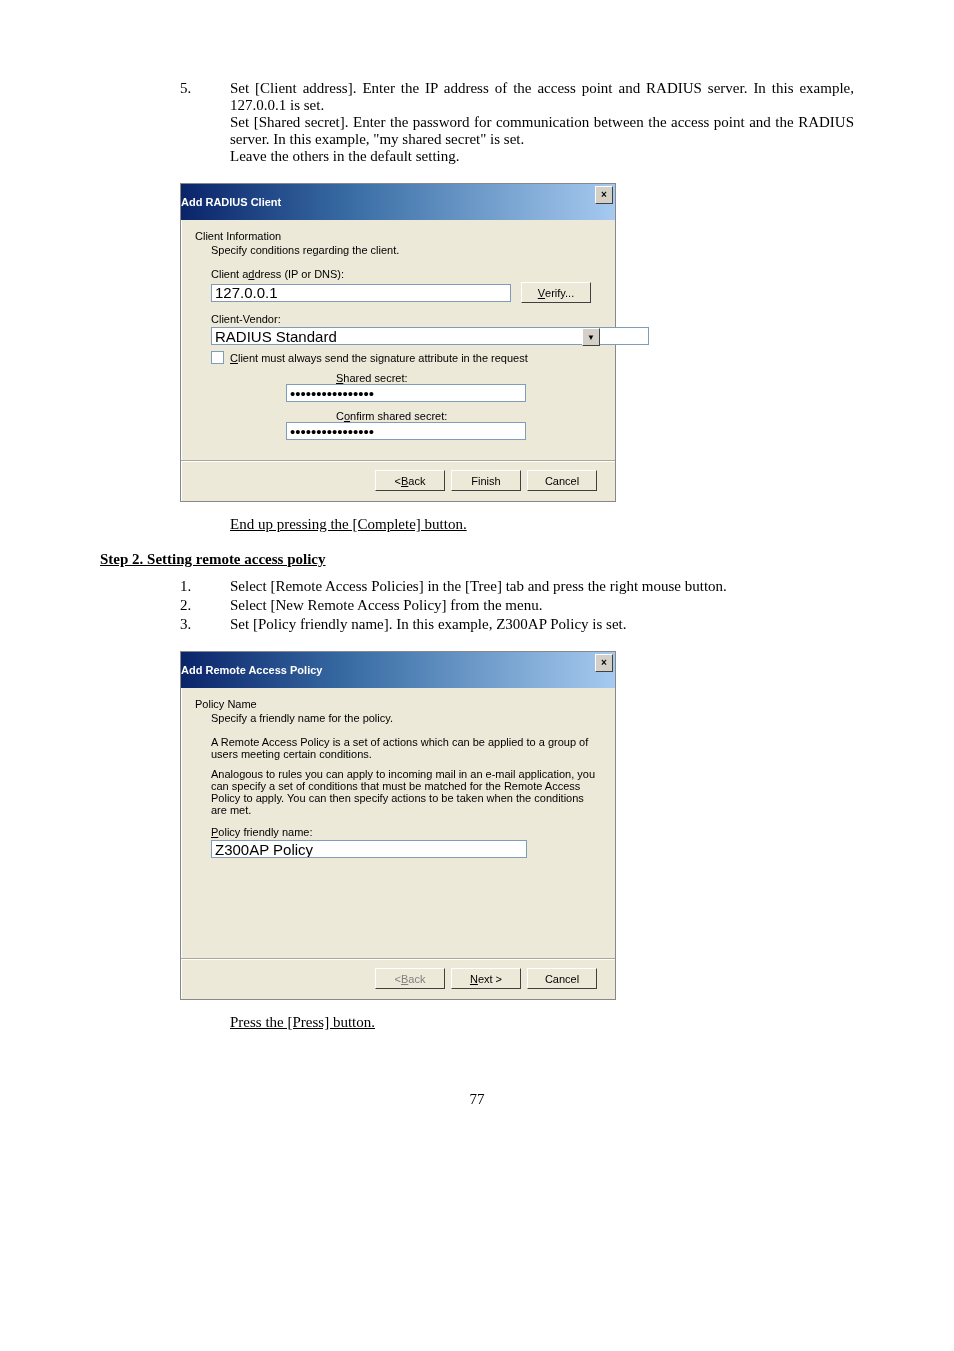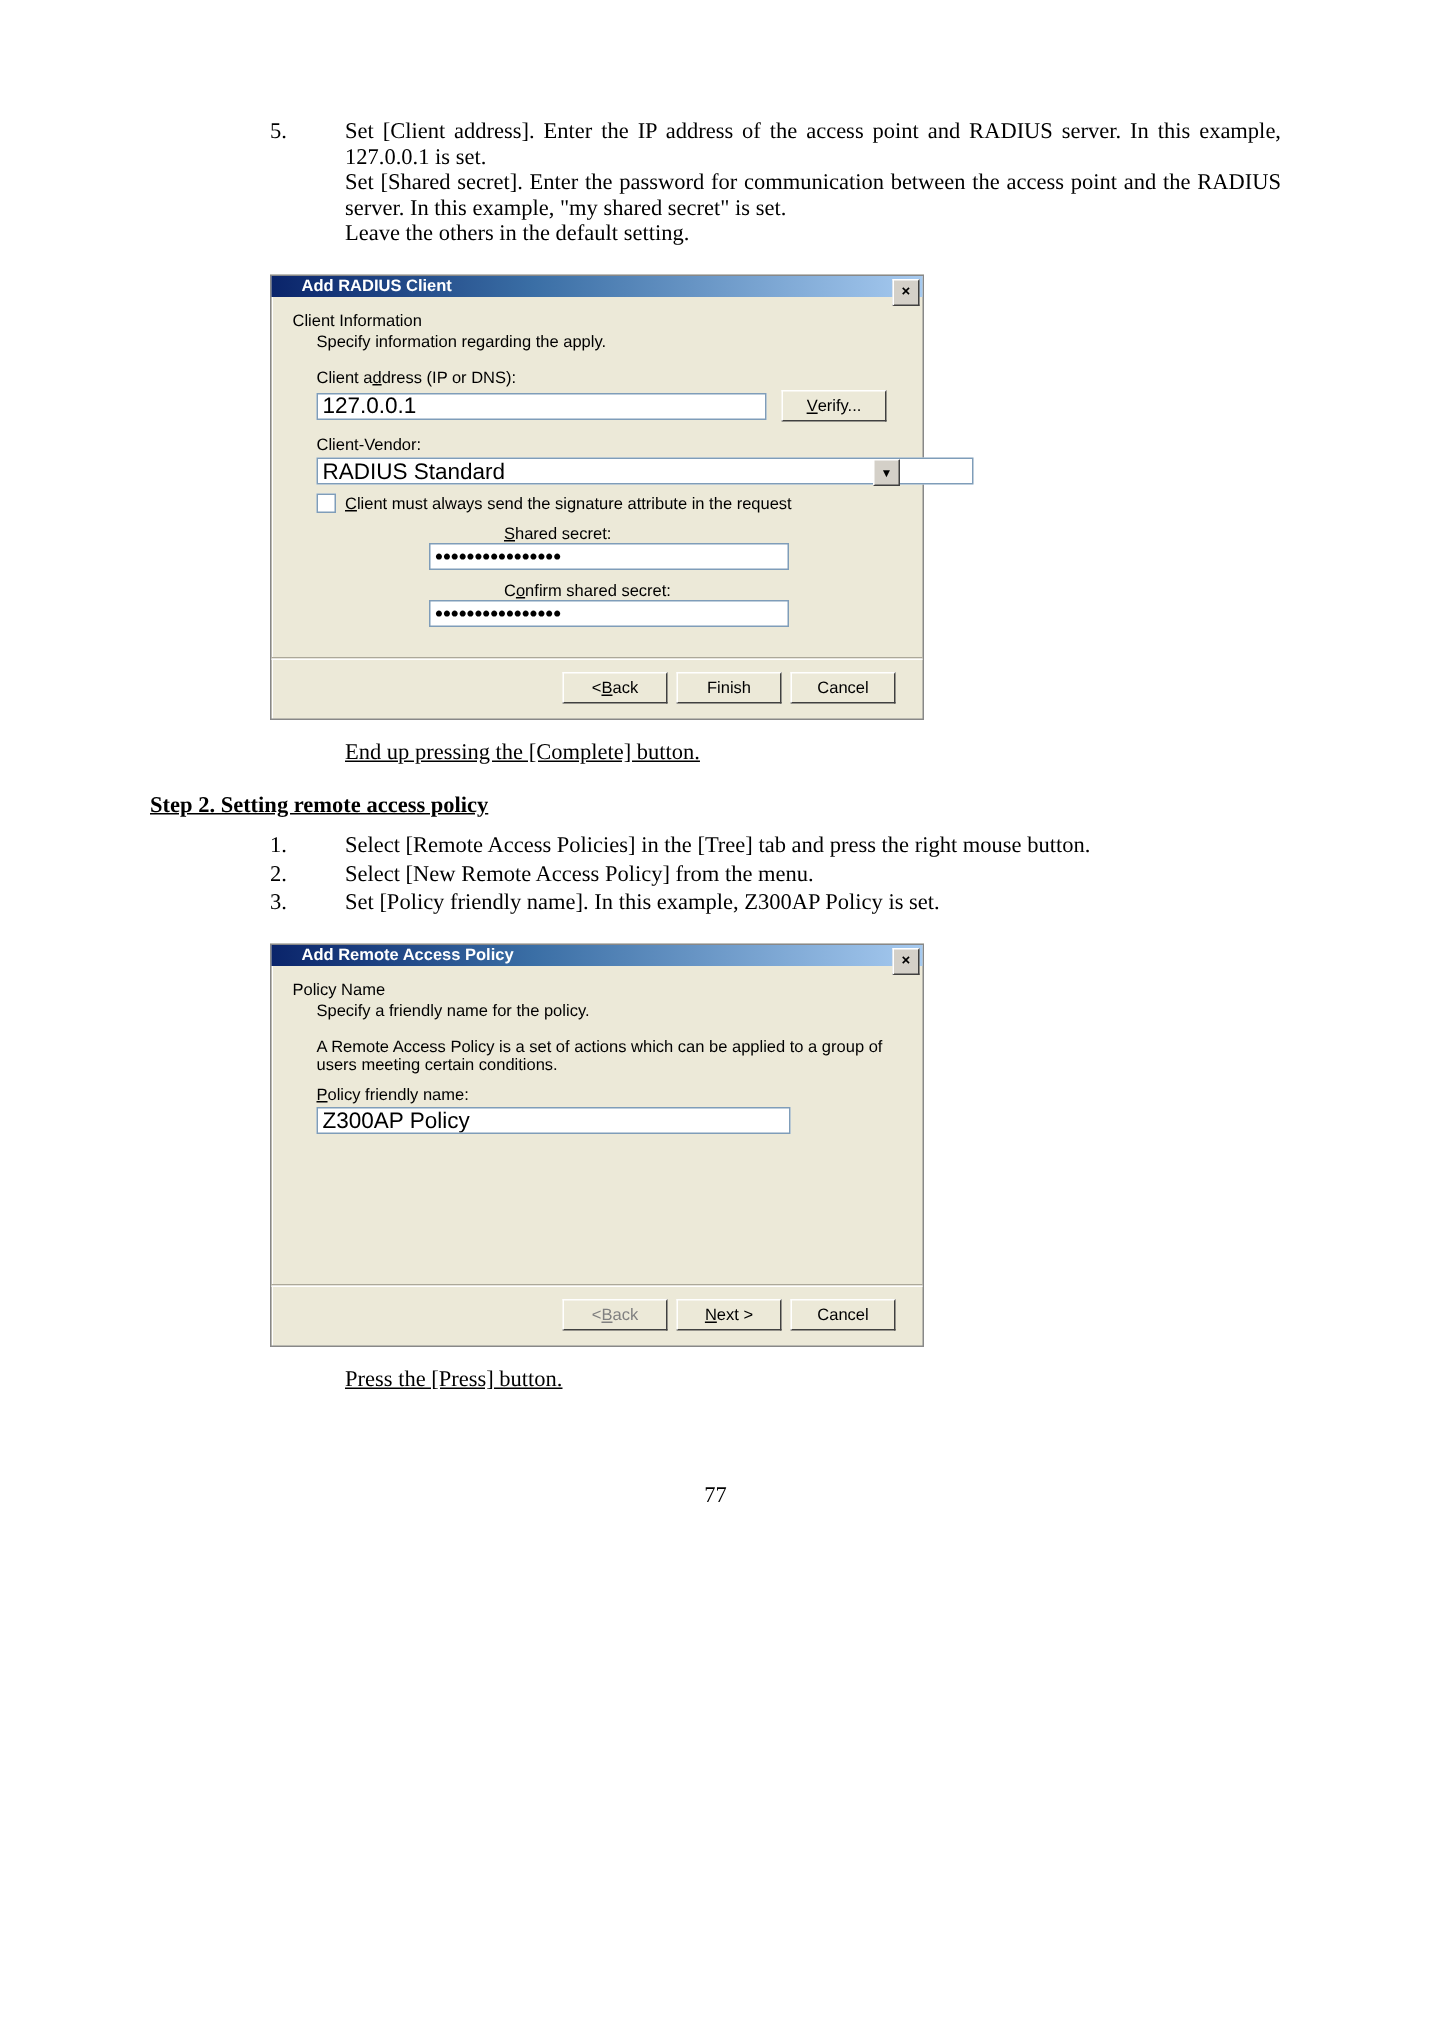--- a/index.html
+++ b/index.html
@@ -35,27 +35,27 @@
     width: 434px;
     margin: 18px 0 14px 80px;
     border: 1px solid #888;
     background: #ece9d8;
     font-family: Tahoma, Arial, sans-serif;
     font-size: 11px;
     color: #000;
     box-shadow: 1px 1px 0 #fff inset;
   }
   .titlebar {
-    height: 14px;
+    height: 36px;
     background: linear-gradient(90deg, #0a246a 0%, #3a6ea5 40%, #a6caf0 100%);
     color: #fff;
     font-weight: bold;
     display: flex;
     align-items: center;
-    padding-left: 20px;
+    padding-left: 0;
     position: relative;
   }
   .titlebar .closebtn {
     position: absolute;
     right: 2px;
     top: 2px;
     width: 16px;
     height: 16px;
     background: #d4d0c8;
     border: 1px solid #fff;
@@ -200,21 +200,21 @@
 
   <div class="dialog">
     <div class="titlebar">
       <span>Add RADIUS Client</span>
       <div class="closebtn">
         <span>×</span>
       </div>
     </div>
     <div class="dlgbody">
       <div class="section-head">Client Information</div>
-      <div class="section-sub">Specify information regarding the apply.</div>
+      <div class="section-sub">Specify conditions regarding the client.</div>
 
       <div class="indent">
         <span class="field-label">
           <span>Client a</span><span class="u">d</span><span>dress (IP or DNS):</span>
         </span>
         <div class="row-flex" style="margin-top:2px;">
           <input class="text-input" style="width: 300px;" value="127.0.0.1">
           <button class="win-btn">
             <span class="u">V</span>
               <span>erify...</span>
@@ -286,20 +286,21 @@
       <div class="closebtn">
         <span>×</span>
       </div>
     </div>
     <div class="dlgbody">
       <div class="section-head">Policy Name</div>
       <div class="section-sub">Specify a friendly name for the policy.</div>
 
       <div class="indent">
         <div style="margin-bottom:8px;">A Remote Access Policy is a set of actions which can be applied to a group of users meeting certain conditions.</div>
+        <div style="margin-bottom:10px;">Analogous to rules you can apply to incoming mail in an e-mail application, you can specify a set of conditions that must be matched for the Remote Access Policy to apply. You can then specify actions to be taken when the conditions are met.</div>
 
         <span class="field-label">
           <span class="u">P</span><span>olicy friendly name:</span>
         </span>
         <input class="text-input" style="width: 316px; margin-top: 2px;" value="Z300AP Policy">
         <div style="height:80px;"></div>
       </div>
 
       <div class="dlg-divider"></div>
       <div class="btnrow">

